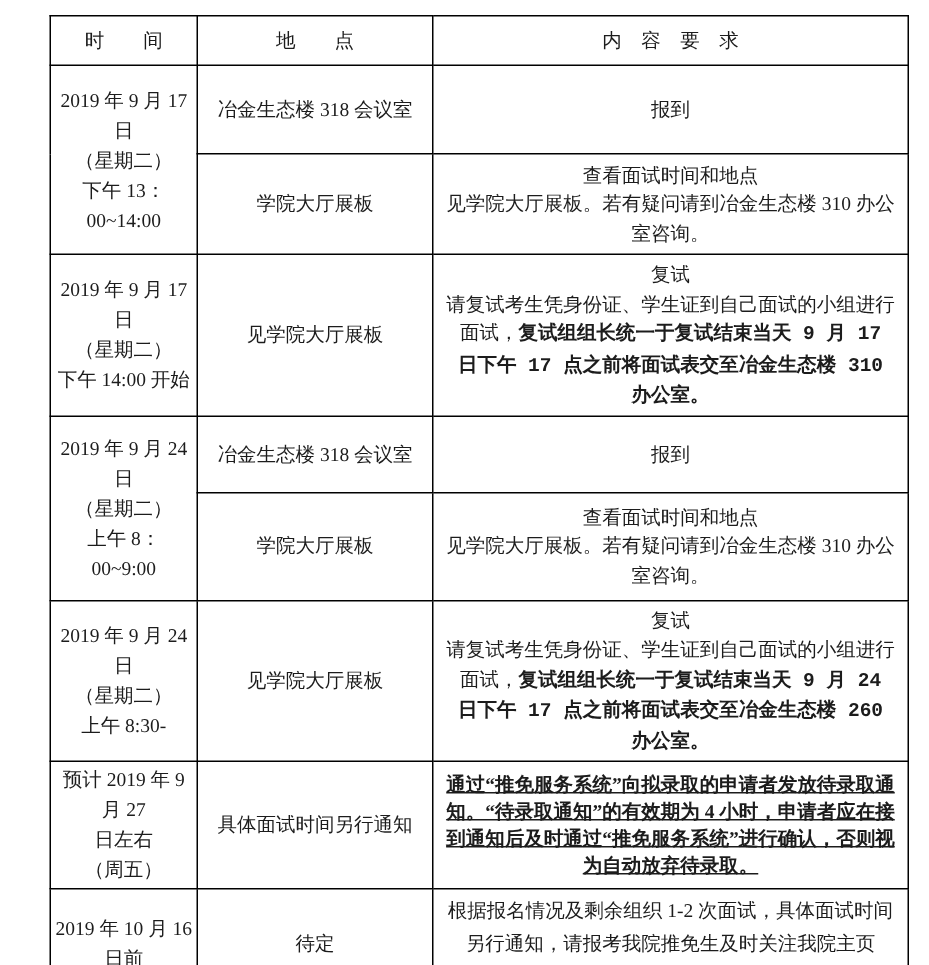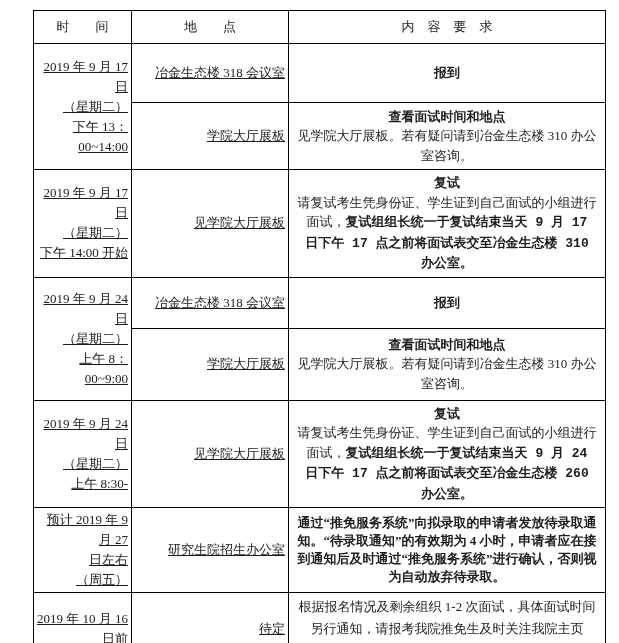--- a/index.html
+++ b/index.html
@@ -31,43 +31,42 @@
   col.c-loc  { width: 157px; }
   col.c-cont { width: 317px; }
 
   .hdr {
     height: 33px;
     font-weight: bold;
     text-align: center;
     font-size: 13.5px;
   }
   .time-cell, .loc-cell {
-    text-align: right;
+    text-align: center;
     line-height: 20px;
     white-space: pre-line;
     padding: 2px 3px;
-    text-decoration: underline;
   }
   .content-cell {
     text-align: center;
     line-height: 19.5px;
     padding: 3px 8px;
   }
-  .content-title { font-weight: bold; display: block; }
+  .content-title { font-weight: normal; display: block; }
   .seg-regular { font-weight: normal; }
   .seg-bold { font-weight: bold; font-family: Liberation Mono, monospace; }
   .r-checkin   { height: 59px; }
   .r-board1    { height: 67px; }
   .r-retest17  { height: 98px; }
   .r-checkin2  { height: 51px; }
   .r-board2    { height: 72px; }
   .r-retest24  { height: 97px; }
   .r-admit     { height: 73px; }
   .r-final     { height: 68px; }
-  .r-admit .content-cell { line-height: 18px; font-weight: bold; }
+  .r-admit .content-cell { line-height: 18px; font-weight: bold; text-decoration: underline; }
   .r-final .content-cell { line-height: 22px; }
 </style>
 </head>
 <body>
 
 <div class="doc-table-wrap">
   <table class="schedule">
     <colgroup>
       <col class="c-time">
         <col class="c-loc">
@@ -130,21 +129,21 @@
       <td class="loc-cell">见学院大厅展板</td>
       <td class="content-cell">
         <span class="content-title">复试</span><span class="seg-regular">请复试考生凭身份证、学生证到自己面试的小组进行面试，</span><span class="seg-bold">复试组组长统一于复试结束当天 9 月 24 日下午 17 点之前将面试表交至冶金生态楼 260 办公室。</span>
       </td>
     </tr>
 
     <tr class="r-admit">
       <td class="time-cell">预计 2019 年 9 月 27
 日左右
 （周五）</td>
-      <td class="loc-cell">研究生院招生办公室</td>
+      <td class="loc-cell">具体面试时间另行通知</td>
       <td class="content-cell">通过“推免服务系统”向拟录取的申请者发放待录取通知。“待录取通知”的有效期为 4 小时，申请者应在接到通知后及时通过“推免服务系统”进行确认，否则视为自动放弃待录取。</td>
     </tr>
 
     <tr class="r-final">
       <td class="time-cell">2019 年 10 月 16 日前</td>
       <td class="loc-cell">待定</td>
       <td class="content-cell">根据报名情况及剩余组织 1-2 次面试，具体面试时间另行通知，请报考我院推免生及时关注我院主页及“推免服务系统”。</td>
     </tr>
   </tbody>
     </table>

